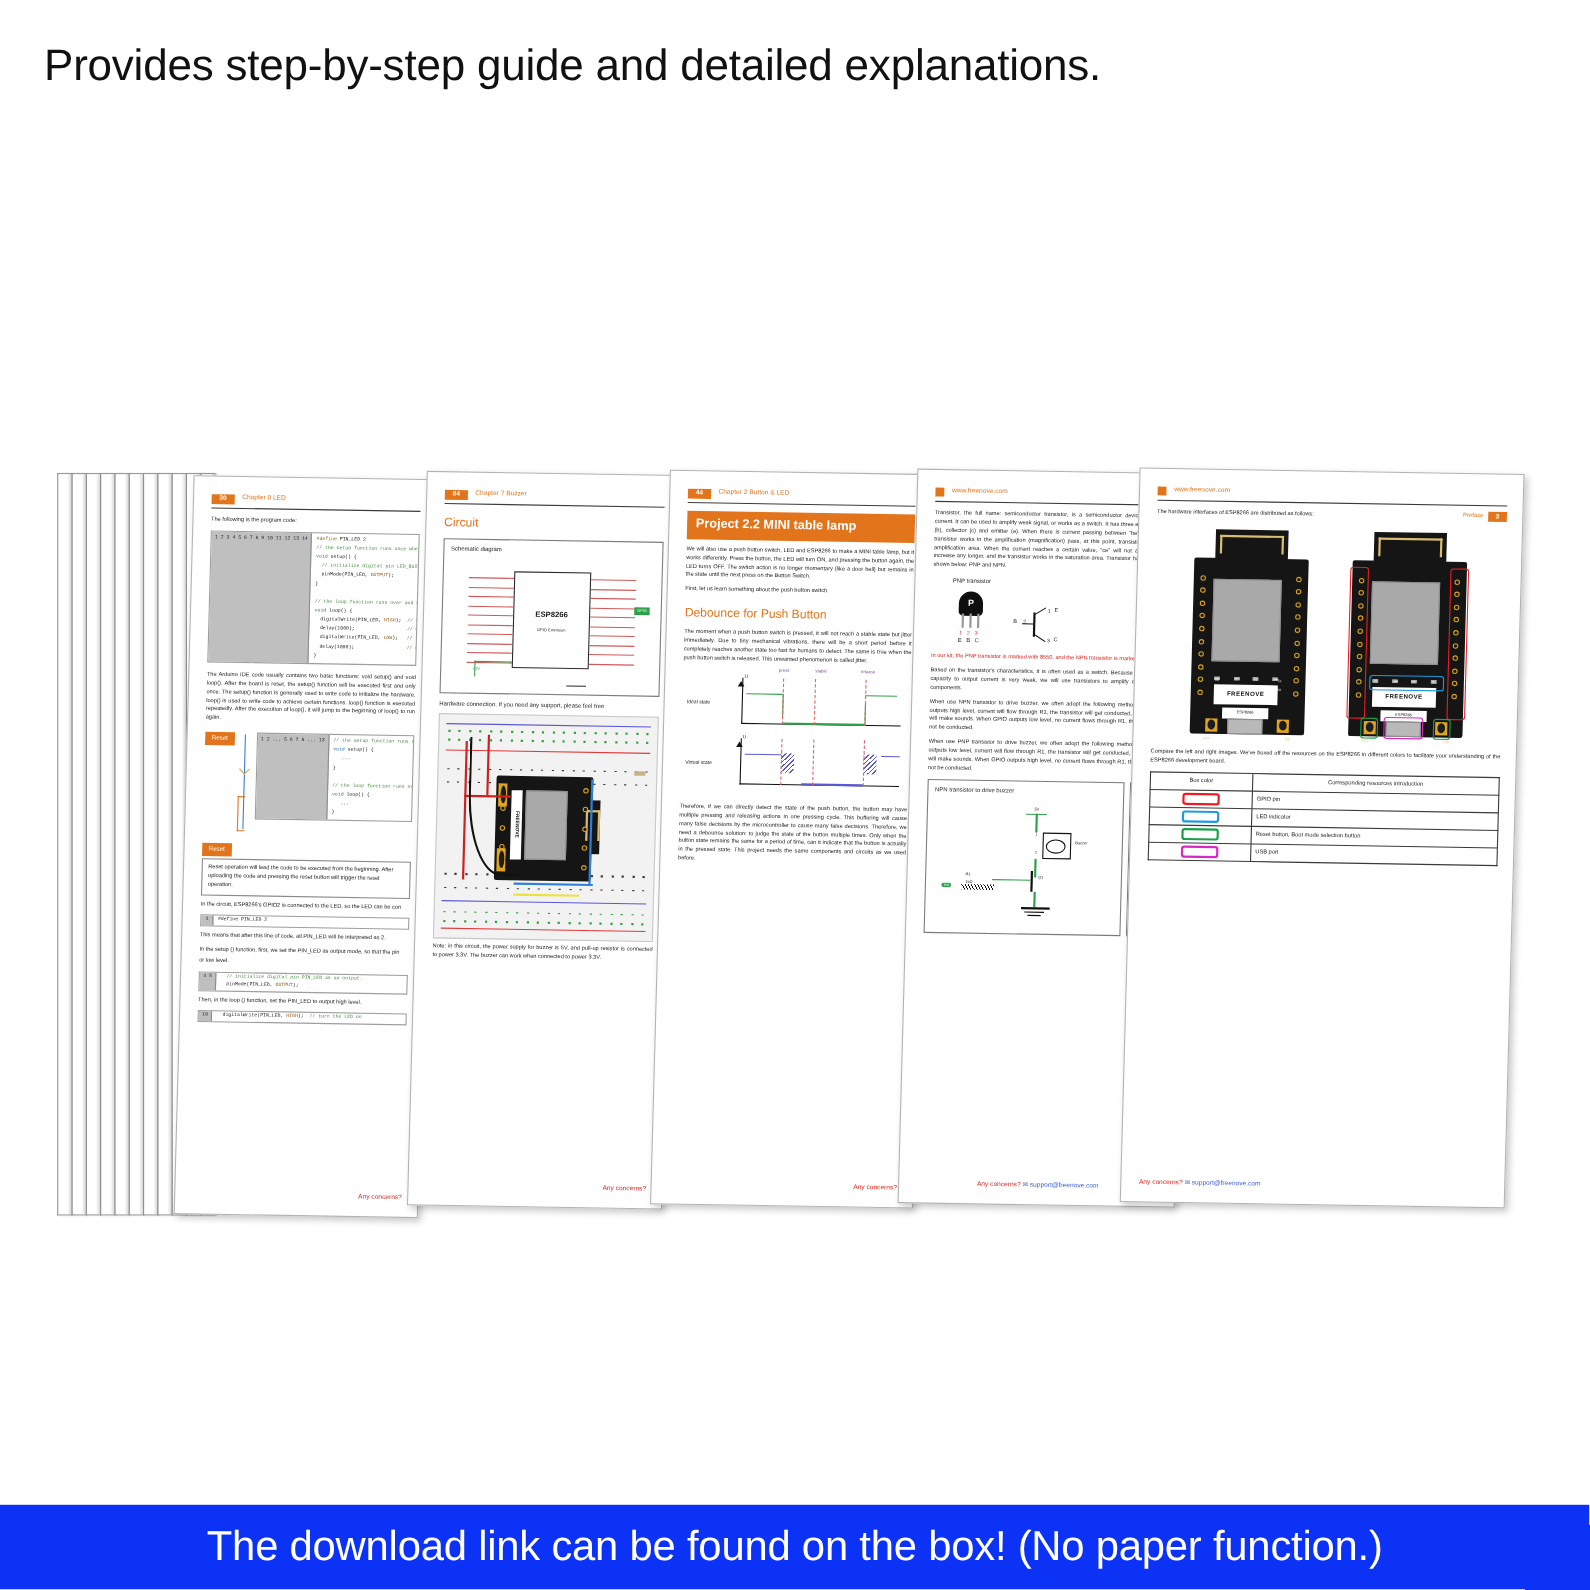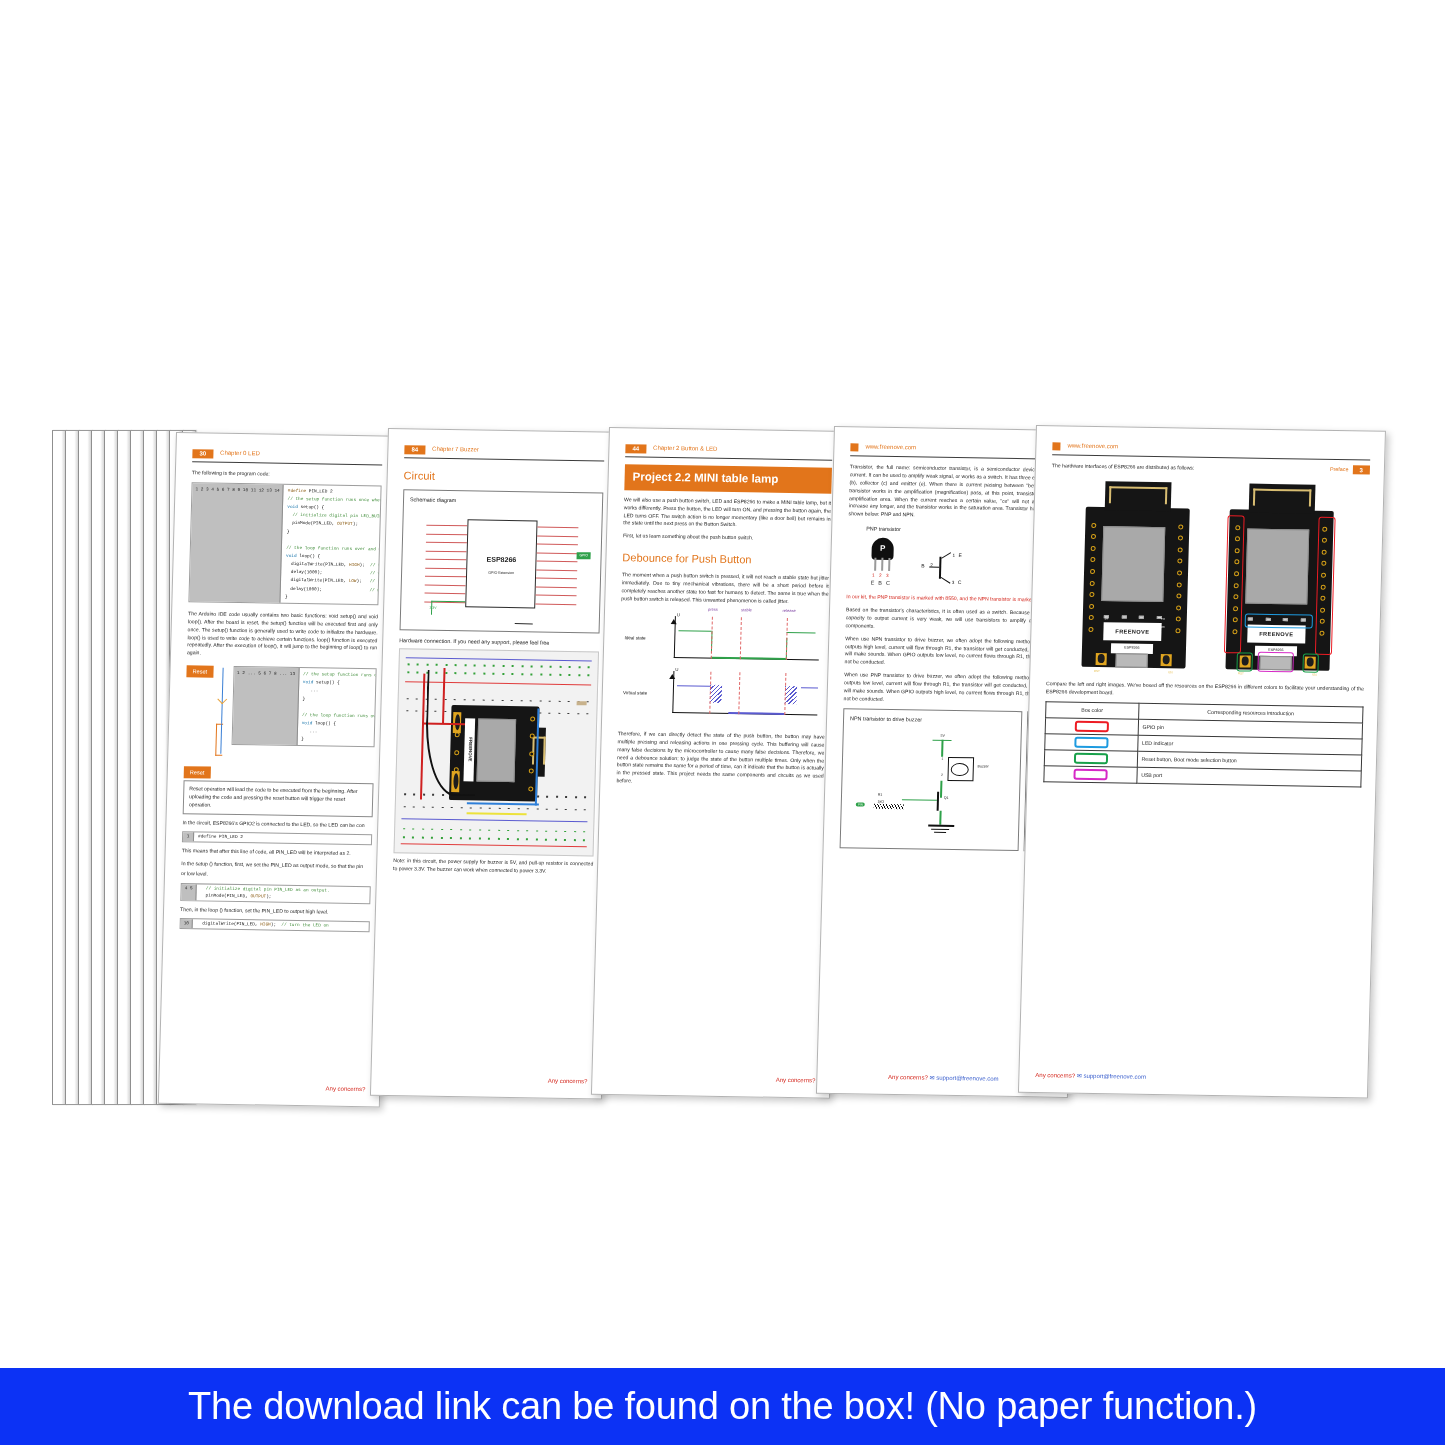--- a/index.html
+++ b/index.html
@@ -220,20 +220,21 @@
 
   
   .npn-fig { position:relative; height: 108px; }
   .npn-fig .w { position:absolute; background:#2fa14a; }
   .npn-fig .blk { position:absolute; background:#111; }
 </style>
 </head>
 <body>
 
 <div id="header">
+  <div id="subtitle">Provides step-by-step guide and detailed explanations.</div>
 </div>
 
 <div id="stage">
 
   <div id="page-stack">
     <div class="stack-sheet" style="left:0px"></div>
     <div class="stack-sheet" style="left:13px"></div>
     <div class="stack-sheet" style="left:26px"></div>
     <div class="stack-sheet" style="left:39px"></div>
     <div class="stack-sheet" style="left:52px"></div>

